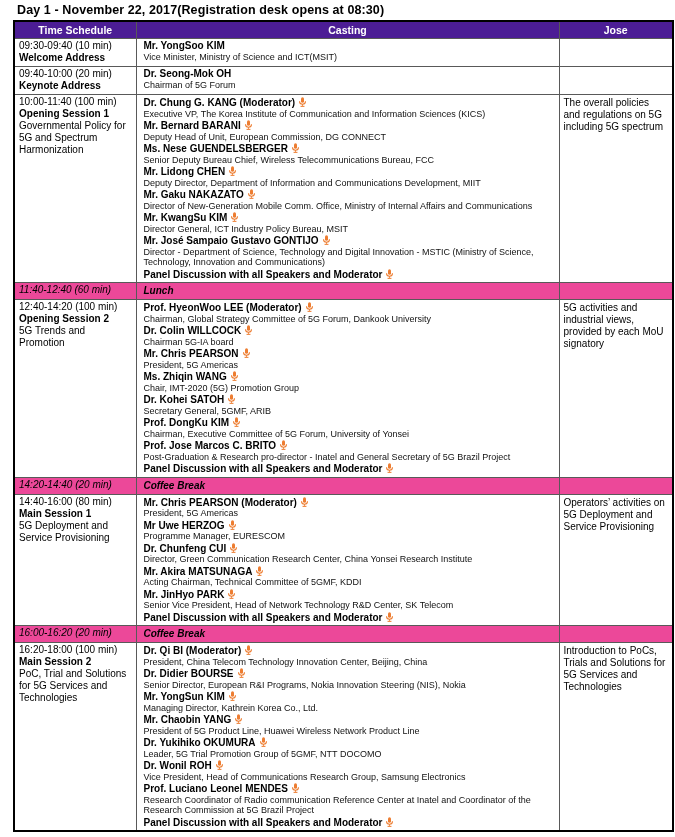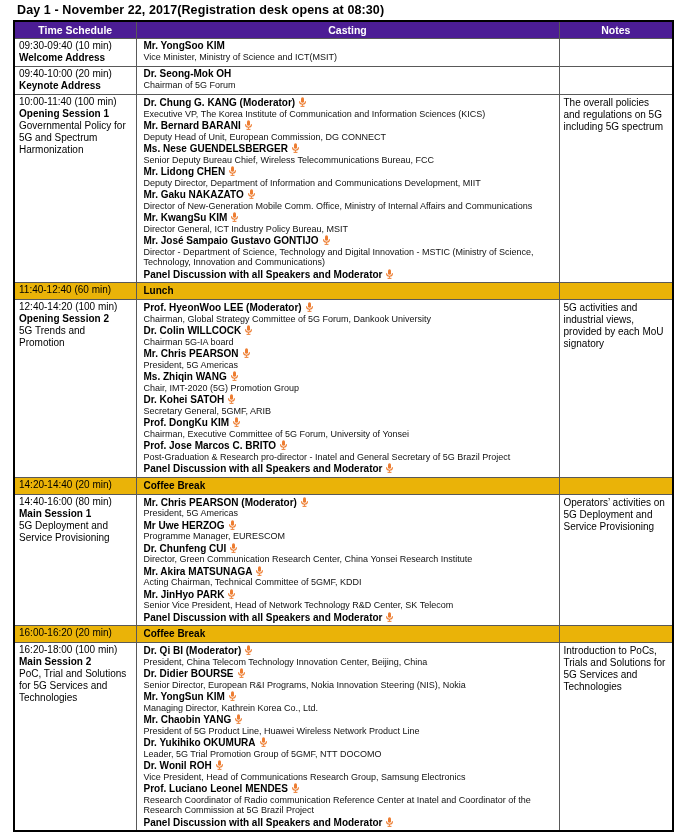--- a/index.html
+++ b/index.html
@@ -21,21 +21,21 @@
   table.sched col.c-cast{width:423px;}
   table.sched col.c-notes{width:114px;}
   table.sched th{
     background:#4c1d95;color:#fff;font-size:10.5px;font-weight:bold;
     padding:2px 2px;border:1px solid #595959;text-align:center;
   }
   table.sched td{
     border:1px solid #595959;vertical-align:top;padding:1px 4px 2px 4px;
     font-size:10px;line-height:1.2;
   }
-  tr.break td{background:#eab308;}
+  tr.break td{background:#ec4899;font-style:italic;}
   .b{font-weight:bold;}
   .time-cell div{line-height:12px;}
   .cast-cell{padding-left:7px !important;}
   .speaker-name{font-weight:bold;font-size:10px;line-height:11.5px;white-space:nowrap;}
   .speaker-title{font-size:9px;line-height:10.5px;color:#111;}
   .panel-line{font-weight:bold;font-size:10px;line-height:11.5px;}
   .break-label{font-weight:bold;font-size:10px;line-height:13px;}
   .notes-cell{font-size:9.5px;line-height:12px;padding-top:2px !important;}
   .mic{width:9px;height:12px;margin-left:3px;vertical-align:-2px;}
   .gap{height:9px;}
@@ -52,21 +52,21 @@
   <table class="sched">
     <colgroup>
         <col class="c-time">
         <col class="c-cast">
         <col class="c-notes">
       </colgroup>
     <thead>
       <tr>
         <th>Time Schedule</th>
         <th>Casting</th>
-        <th>Notes</th>
+        <th>Jose</th>
       </tr>
     </thead>
     <tbody>
         <tr>
           <td class="time-cell">
             <div>09:30-09:40 (10 min)</div>
             <div class="b">Welcome Address</div>
           </td>
           <td class="cast-cell">
             <div class="speaker-name">Mr. YongSoo KIM</div>

